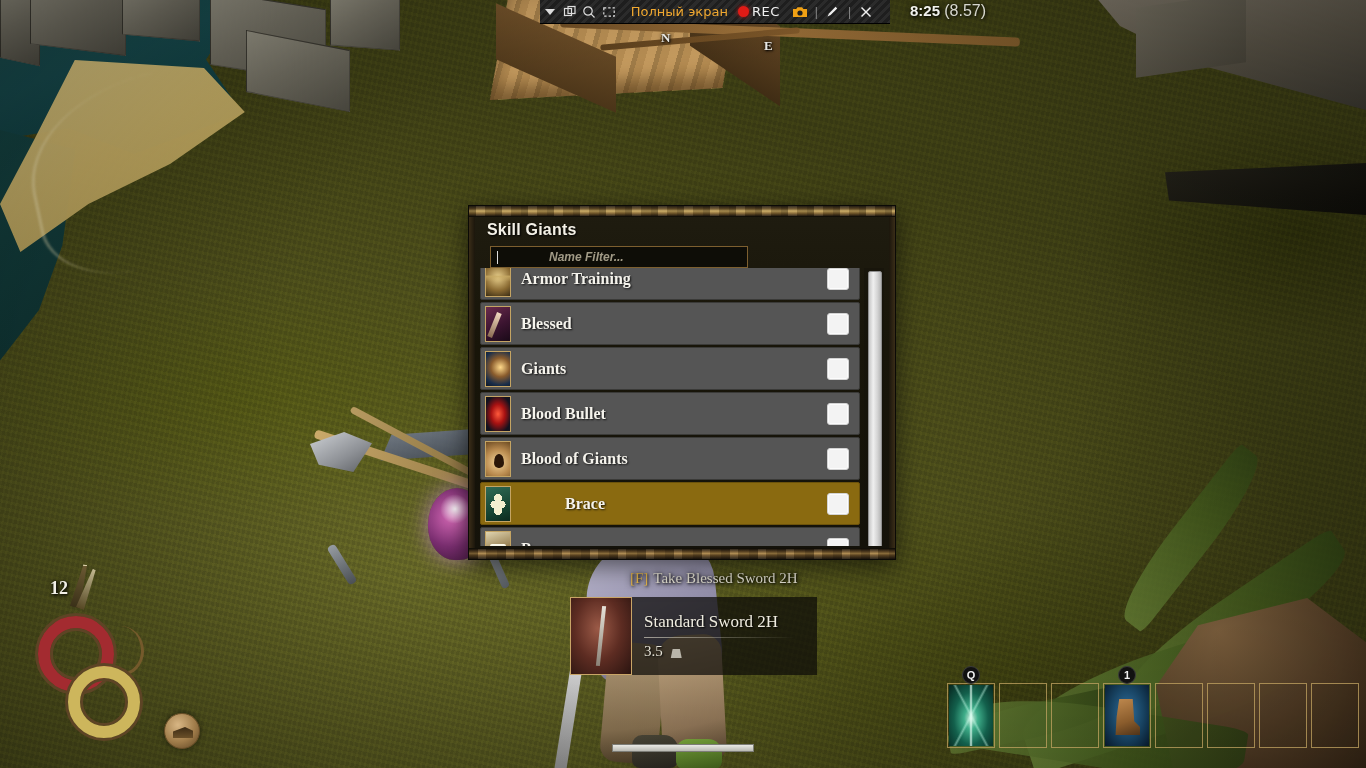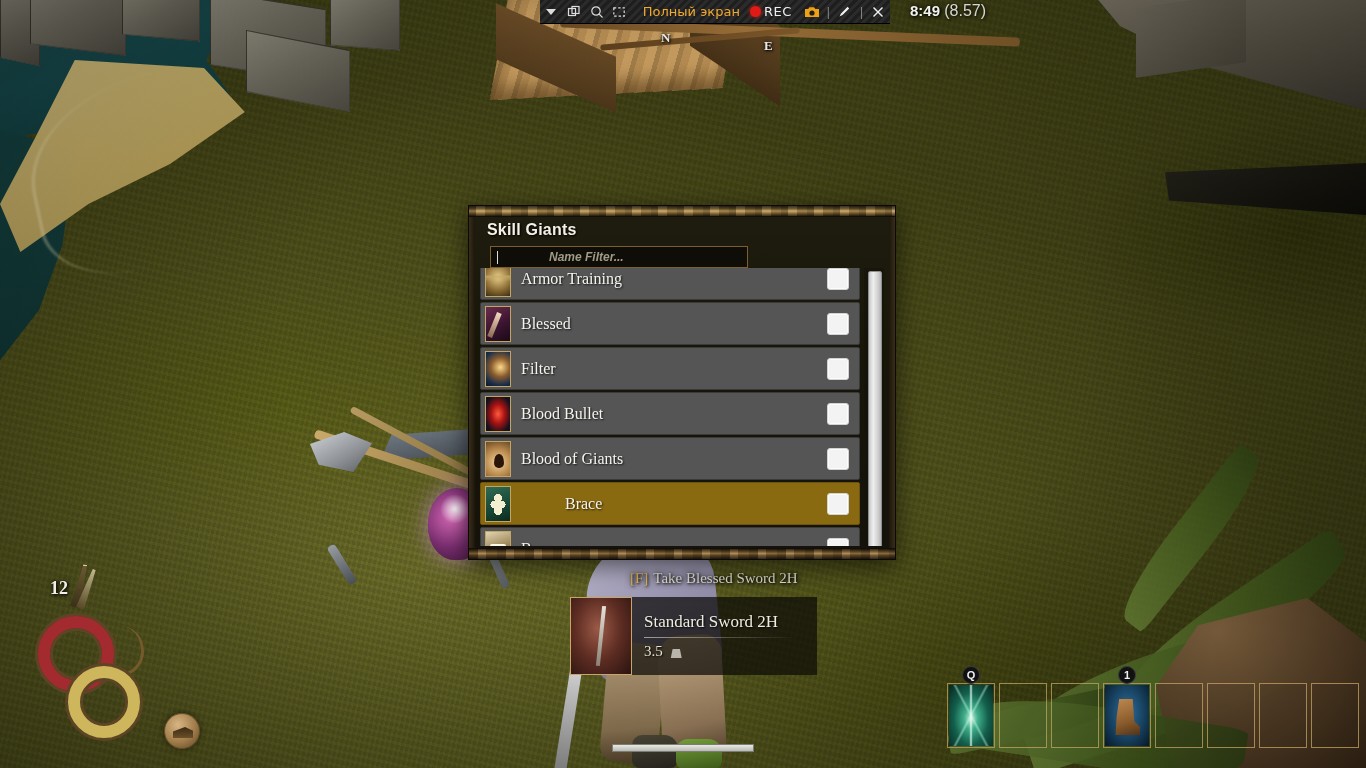--- a/index.html
+++ b/index.html
@@ -260,21 +260,21 @@
   .tb-rec-dot {
     width: 11px; height: 11px; border-radius: 50%;
     background: #e01b16; box-shadow: 0 0 4px rgba(224,27,22,.8);
     margin-right: 3px;
   }
   .tb-rec-label {
     color: #efefef; font-size: 13px; letter-spacing: .5px;
     font-family: "DejaVu Sans", sans-serif; margin-right: 8px;
   }
   .tb-sep { color: #888; font-size: 12px; margin: 0 3px; }
-  .tb-right { display: flex; align-items: center; margin-left: auto; padding-right: 0; }
+  .tb-right { display: flex; align-items: center; margin-left: auto; padding-right: 12px; }
 
   
   .clock {
     position: absolute; left: 910px; top: 2px;
     color: #f2f2ee; font-size: 15px; font-weight: bold;
     text-shadow: 1px 1px 3px #000, 0 0 6px rgba(0,0,0,.8);
     font-family: "Liberation Sans", sans-serif;
     z-index: 40;
   }
   .clock .paren { font-weight: normal; font-size: 16px; opacity: .85; }
@@ -334,20 +334,21 @@
   }
   .filter-placeholder {
     color: #a19a86; font-size: 12px; font-style: italic; font-weight: bold;
     font-family: "Liberation Sans", sans-serif;
   }
 
   
   .list-area {
     position: absolute; left: 11px; top: 62px; right: 11px; bottom: 13px;
     overflow: hidden;
+    font-weight: bold;
   }
   .list-clip {
     position: absolute; left: 0; top: 0; right: 24px; bottom: 0;
     overflow: hidden;
   }
   .list-inner {
     position: absolute; left: 0; top: -11px; width: 100%;
   }
   .skill-row {
     position: relative;
@@ -684,21 +685,21 @@
       <div class="tb-icon">
         <svg width="14" height="14" viewBox="0 0 14 14" stroke="#f0f0f0" stroke-width="1.4">
           <line x1="2.5" y1="2.5" x2="11.5" y2="11.5"></line>
             <line x1="11.5" y1="2.5" x2="2.5" y2="11.5"></line>
         </svg>
       </div>
     </div>
   </div>
 
   <div class="clock">
-    <span>8:49</span>
+    <span>8:25</span>
     <span class="paren">(8.57)</span>
   </div>
 
   <div class="panel">
     <div class="panel-topframe"></div>
     <div class="panel-botframe"></div>
     <div class="panel-sideL"></div>
     <div class="panel-sideR"></div>
 
     <div class="panel-title">Skill Giants</div>
@@ -716,21 +717,21 @@
               <div class="skill-name">Armor Training</div>
               <div class="skill-check"></div>
             </div>
             <div class="skill-row">
               <div class="skill-icon ico-backstab"></div>
               <div class="skill-name">Blessed</div>
               <div class="skill-check"></div>
             </div>
             <div class="skill-row">
               <div class="skill-icon ico-blessed"></div>
-              <div class="skill-name">Filter</div>
+              <div class="skill-name">Giants</div>
               <div class="skill-check"></div>
             </div>
             <div class="skill-row">
               <div class="skill-icon ico-blood-bullet"></div>
               <div class="skill-name">Blood Bullet</div>
               <div class="skill-check"></div>
             </div>
             <div class="skill-row">
               <div class="skill-icon ico-blood-giants"></div>
               <div class="skill-name">Blood of Giants</div>

